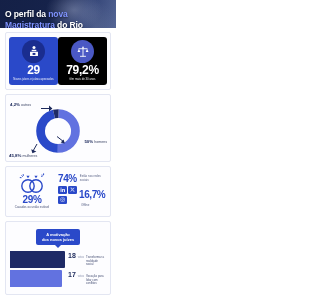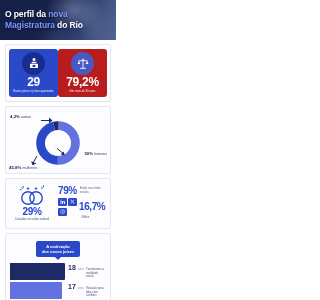--- a/index.html
+++ b/index.html
@@ -7,21 +7,21 @@
   body {
     font-family:"Liberation Sans", sans-serif;
     background:#ffffff;
     overflow:hidden;
     position:relative;
   }
 
   
   .header {
     position:relative;
-    height:40px;
+    height:28px;
     background:linear-gradient(100deg,#1b2a5e 0%,#24356e 42%,#3d4f86 70%,#5e6f9e 100%);
     overflow:hidden;
   }
   .header-photo {
     position:absolute; inset:0;
     background:
       radial-gradient(ellipse 40px 30px at 74px 10px, rgba(150,160,190,.50), transparent 70%),
       radial-gradient(ellipse 26px 34px at 96px 26px, rgba(90,105,145,.55), transparent 72%),
       radial-gradient(ellipse 30px 18px at 58px 38px, rgba(60,75,120,.45), transparent 70%),
       linear-gradient(115deg, rgba(20,32,70,.97) 0%, rgba(20,32,70,.88) 45%, rgba(36,52,100,.55) 70%, rgba(70,88,135,.35) 100%);
@@ -55,21 +55,21 @@
   }
   .stat-card {
     flex:1;
     border-radius:3px;
     padding:3px 2px 4px 2px;
     text-align:center;
     color:#fff;
     position:relative;
   }
   .stat-card.dark  { background:#2a49c9; }
-  .stat-card.light { background:#b91c1c; }
+  .stat-card.light { background:#000000; }
   .stat-icon {
     width:23px; height:23px;
     border-radius:50%;
     margin:0 auto 1px auto;
     display:flex; align-items:center; justify-content:center;
   }
   .stat-card.dark  .stat-icon { background:#1a2d8f; }
   .stat-card.light .stat-icon { background:#4a58c4; }
   .stat-icon svg { display:block; }
   .stat-value {
@@ -267,21 +267,21 @@
       <path d="M19 6.2l-1.6-2.4h3.2z" fill="#2a49c9" stroke="none"></path>
       <path d="M4.5 3.5l1.2 1.2M6.2 2.2l.1 1.7M2.8 5.6l1.7.1" stroke-width="1"></path>
       <path d="M25 2.6l1 1M26.6 1.4v1.6M24 4.2h1.6" stroke-width="1"></path>
     </svg>
     <div class="rings-value">29%</div>
     <div class="rings-caption">Casados ou união estável</div>
   </div>
 
   <div class="social-col">
     <div class="social-row">
-      <div class="social-big">79%</div>
+      <div class="social-big">74%</div>
       <div class="social-txt">Estão nas redes sociais</div>
     </div>
 
     <div class="social-row2">
       <div class="social-icons">
 
         <div class="sicon">
           <svg width="5.5" height="5.5" viewBox="0 0 24 24" fill="#ffffff">
             <rect x="2.5" y="9" width="4" height="12.5"></rect>
             <circle cx="4.5" cy="4.8" r="2.3"></circle>

